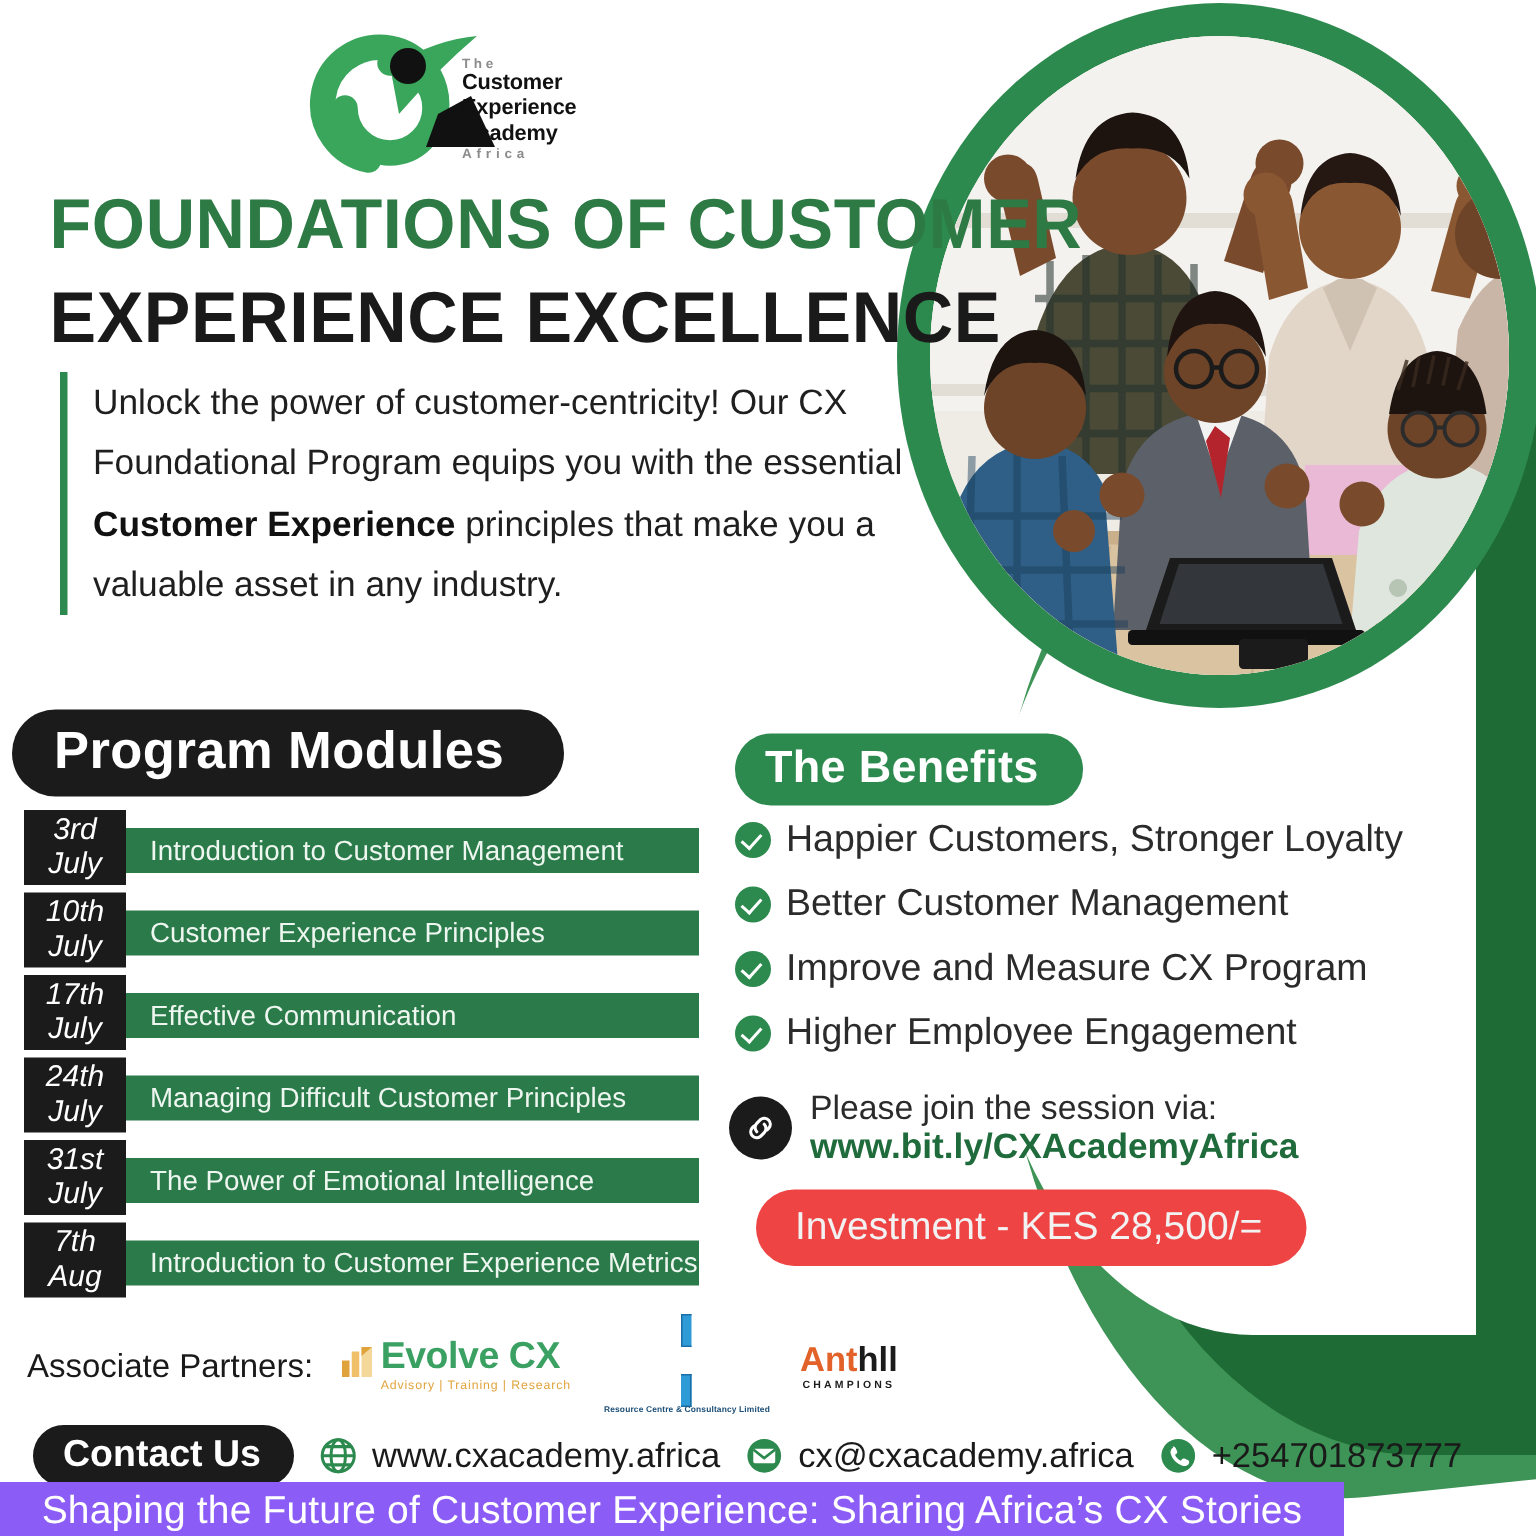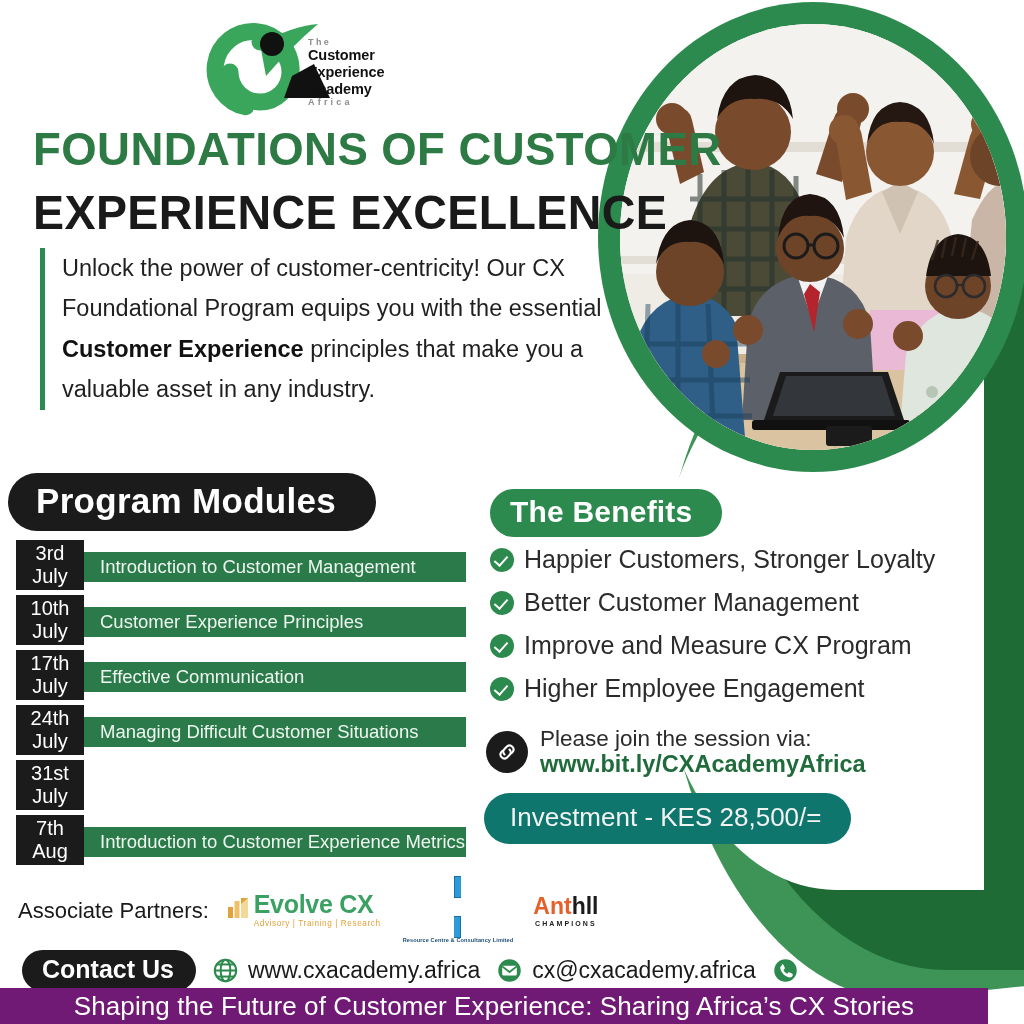--- a/index.html
+++ b/index.html
@@ -37,40 +37,40 @@
   
   .pill{display:inline-block;border-radius:999px;font-family:"Liberation Sans Narrow","Liberation Sans",sans-serif;font-weight:bold;color:#fff;}
   .pm-pill{position:absolute;left:8px;top:473px;background:#1b1b1b;padding:8px 40px 10px 28px;font-size:35px;letter-spacing:.3px;}
   .tb-pill{position:absolute;left:490px;top:489px;background:#2d8a4e;padding:6px 30px 8px 20px;font-size:30px;letter-spacing:.2px;}
 
   
   .modules{position:absolute;left:16px;top:540px;width:450px;}
   .mrow{position:relative;height:54px;margin-bottom:1px;}
   .mdate{position:absolute;left:0;top:0;width:68px;height:50px;background:#1b1b1b;color:#fff;
          font-family:"Liberation Sans Narrow","Liberation Sans",sans-serif;font-size:20px;line-height:1.16;
-         display:flex;flex-direction:column;align-items:center;justify-content:center;z-index:2;}
+         display:flex;flex-direction:column;align-items:center;justify-content:center;z-index:2;font-style:italic;}
   .mbar{position:absolute;left:62px;top:12px;width:388px;height:30px;background:#2a7a4a;
         display:flex;align-items:center;padding-left:22px;box-sizing:border-box;
         font-family:"Liberation Sans Narrow","Liberation Sans",sans-serif;font-size:18.5px;color:#eef6f0;white-space:nowrap;}
 
   
   .benefits{position:absolute;left:490px;top:538px;width:450px;}
   .brow{display:flex;align-items:center;height:43px;}
   .bcheck{flex:0 0 auto;width:24px;height:24px;border-radius:50%;background:#2d8a4e;margin-right:10px;position:relative;}
   .bcheck::after{content:"";position:absolute;left:7px;top:5px;width:6px;height:11px;border:solid #fff;border-width:0 2.6px 2.6px 0;transform:rotate(42deg);}
   .btext{font-family:"Liberation Sans Narrow","Liberation Sans",sans-serif;font-size:25px;color:#2b2b2b;white-space:nowrap;}
 
   
   .joinwrap{position:absolute;left:486px;top:726px;display:flex;align-items:center;}
   .linkcircle{width:42px;height:42px;border-radius:50%;background:#1b1b1b;display:flex;align-items:center;justify-content:center;margin-right:12px;}
   .joinlines{line-height:1.12;}
   .join-a{font-family:"Liberation Sans Narrow","Liberation Sans",sans-serif;font-size:22.5px;color:#2b2b2b;}
   .join-b{font-family:"Liberation Sans Narrow","Liberation Sans",sans-serif;font-size:23.5px;font-weight:bold;color:#1f6b3b;}
 
-  .invest{position:absolute;left:484px;top:793px;background:#0f766e;color:#f2f2f2;border-radius:999px;
+  .invest{position:absolute;left:504px;top:793px;background:#ef4444;color:#f2f2f2;border-radius:999px;
           padding:9px 30px 11px 26px;font-family:"Liberation Sans Narrow","Liberation Sans",sans-serif;font-size:26px;white-space:nowrap;}
 
   
   .partners{position:absolute;left:18px;top:878px;display:flex;align-items:center;}
   .plabel{font-family:"Liberation Sans Narrow","Liberation Sans",sans-serif;font-size:22px;color:#1a1a1a;margin-right:18px;}
   .evolve{display:flex;align-items:flex-start;margin-right:22px;}
   .evolve-mark{width:22px;height:24px;margin-right:5px;margin-top:3px;}
   .evolve-txt{line-height:1.0;}
   .evolve-name{font-size:25px;color:#3aa163;font-weight:bold;font-family:"Liberation Sans",sans-serif;letter-spacing:-.3px;margin-top:24px;}
   .evolve-tag{font-size:8.2px;color:#e0a33c;letter-spacing:.6px;margin-top:3px;}
@@ -85,21 +85,21 @@
   .ant-sub{font-size:7px;letter-spacing:2.1px;color:#1b1b1b;font-weight:bold;margin-top:2px;}
 
   
   .contactbar{position:absolute;left:0;top:948px;width:1024px;height:44px;display:flex;align-items:center;}
   .cu-pill{background:#1b1b1b;color:#fff;border-radius:999px;padding:5px 22px 7px 20px;margin-left:22px;
            font-family:"Liberation Sans Narrow","Liberation Sans",sans-serif;font-weight:bold;font-size:25px;}
   .citem{display:flex;align-items:flex-end;margin-left:16px;}
   .citem .ctxt{font-family:"Liberation Sans Narrow","Liberation Sans",sans-serif;font-size:23px;color:#1a1a1a;margin-left:9px;white-space:nowrap;}
   .cicon{width:27px;height:27px;flex:0 0 auto;}
 
-  .footer{position:absolute;left:0;top:988px;width:988px;height:36px;background:#701a75;display:flex;align-items:center;justify-content:center;}
+  .footer{position:absolute;left:0;top:988px;width:896px;height:36px;background:#8b5cf6;display:flex;align-items:center;justify-content:center;}
   .footer span{font-family:"Liberation Sans Narrow","Liberation Sans",sans-serif;font-size:26px;color:#fff;letter-spacing:.1px;white-space:nowrap;}
 </style>
 </head>
 <body>
 
 <div id="poster">
 
   <div class="swoosh-light"></div>
   <div class="swoosh-dark"></div>
   <div class="swoosh-cut"></div>
@@ -264,27 +264,28 @@
         <span>17th</span>
         <span>July</span>
       </div>
       <div class="mbar">Effective Communication</div>
     </div>
     <div class="mrow">
       <div class="mdate">
         <span>24th</span>
         <span>July</span>
       </div>
-      <div class="mbar">Managing Difficult Customer Situations</div>
+      <div class="mbar">Managing Difficult Customer Principles</div>
     </div>
     <div class="mrow">
       <div class="mdate">
         <span>31st</span>
         <span>July</span>
       </div>
+      <div class="mbar">The Power of Emotional Intelligence</div>
     </div>
     <div class="mrow">
       <div class="mdate">
         <span>7th</span>
         <span>Aug</span>
       </div>
       <div class="mbar">Introduction to Customer Experience Metrics</div>
     </div>
   </div>
 
@@ -382,20 +383,21 @@
       <span class="ctxt">cx@cxacademy.africa</span>
     </span>
 
     <span class="citem">
       <span class="cicon">
         <svg width="27" height="27" viewBox="0 0 24 24">
           <circle cx="12" cy="12" r="10" fill="#2d8a4e"></circle>
           <path d="M8.6 6.6 c1 -.4 1.6 .2 2 1.1 l.7 1.6 c.3 .7 .1 1.1 -.4 1.5 l-.8 .6 c.6 1.6 1.9 2.9 3.5 3.5 l.6 -.8 c.4 -.5 .8 -.7 1.5 -.4 l1.6 .7 c.9 .4 1.5 1 1.1 2 c-.5 1.3 -2.1 2 -3.6 1.6 c-3.4 -.9 -6.4 -3.9 -7.3 -7.3 c-.4 -1.5 .3 -3.1 1.6 -3.6z" fill="#fff"></path>
         </svg>
       </span>
+      <span class="ctxt">+254701873777</span>
     </span>
   </div>
 
   <div class="footer">
     <span>Shaping the Future of Customer Experience: Sharing Africa’s CX Stories</span>
   </div>
 
 </div>
 
 </body></html>

